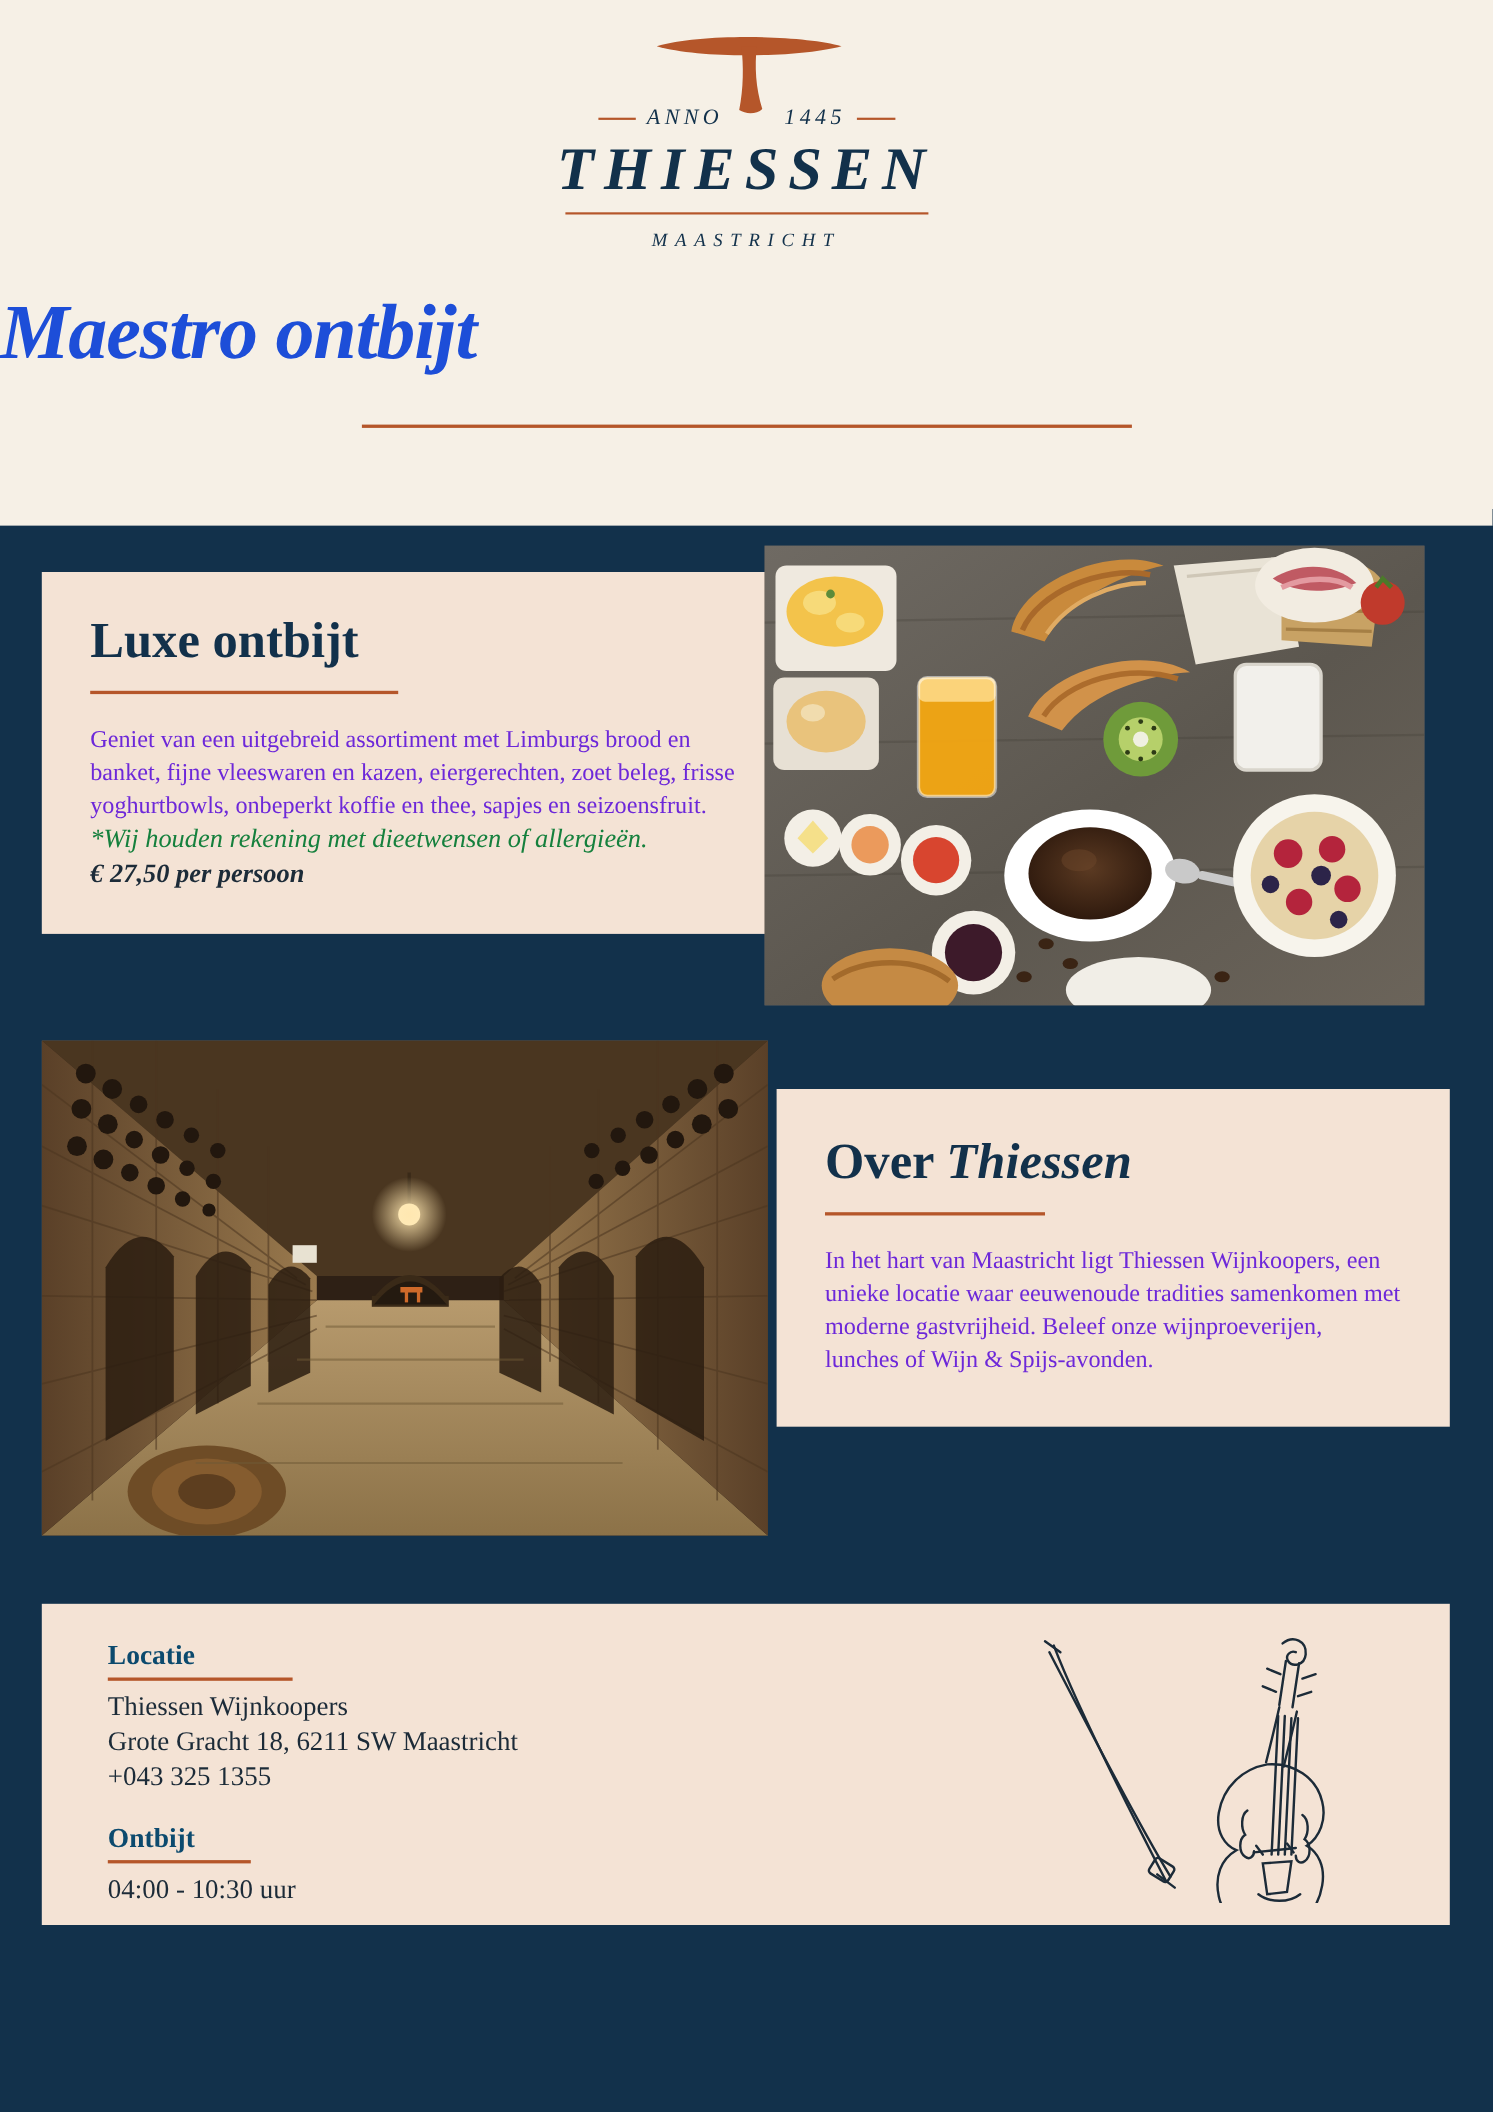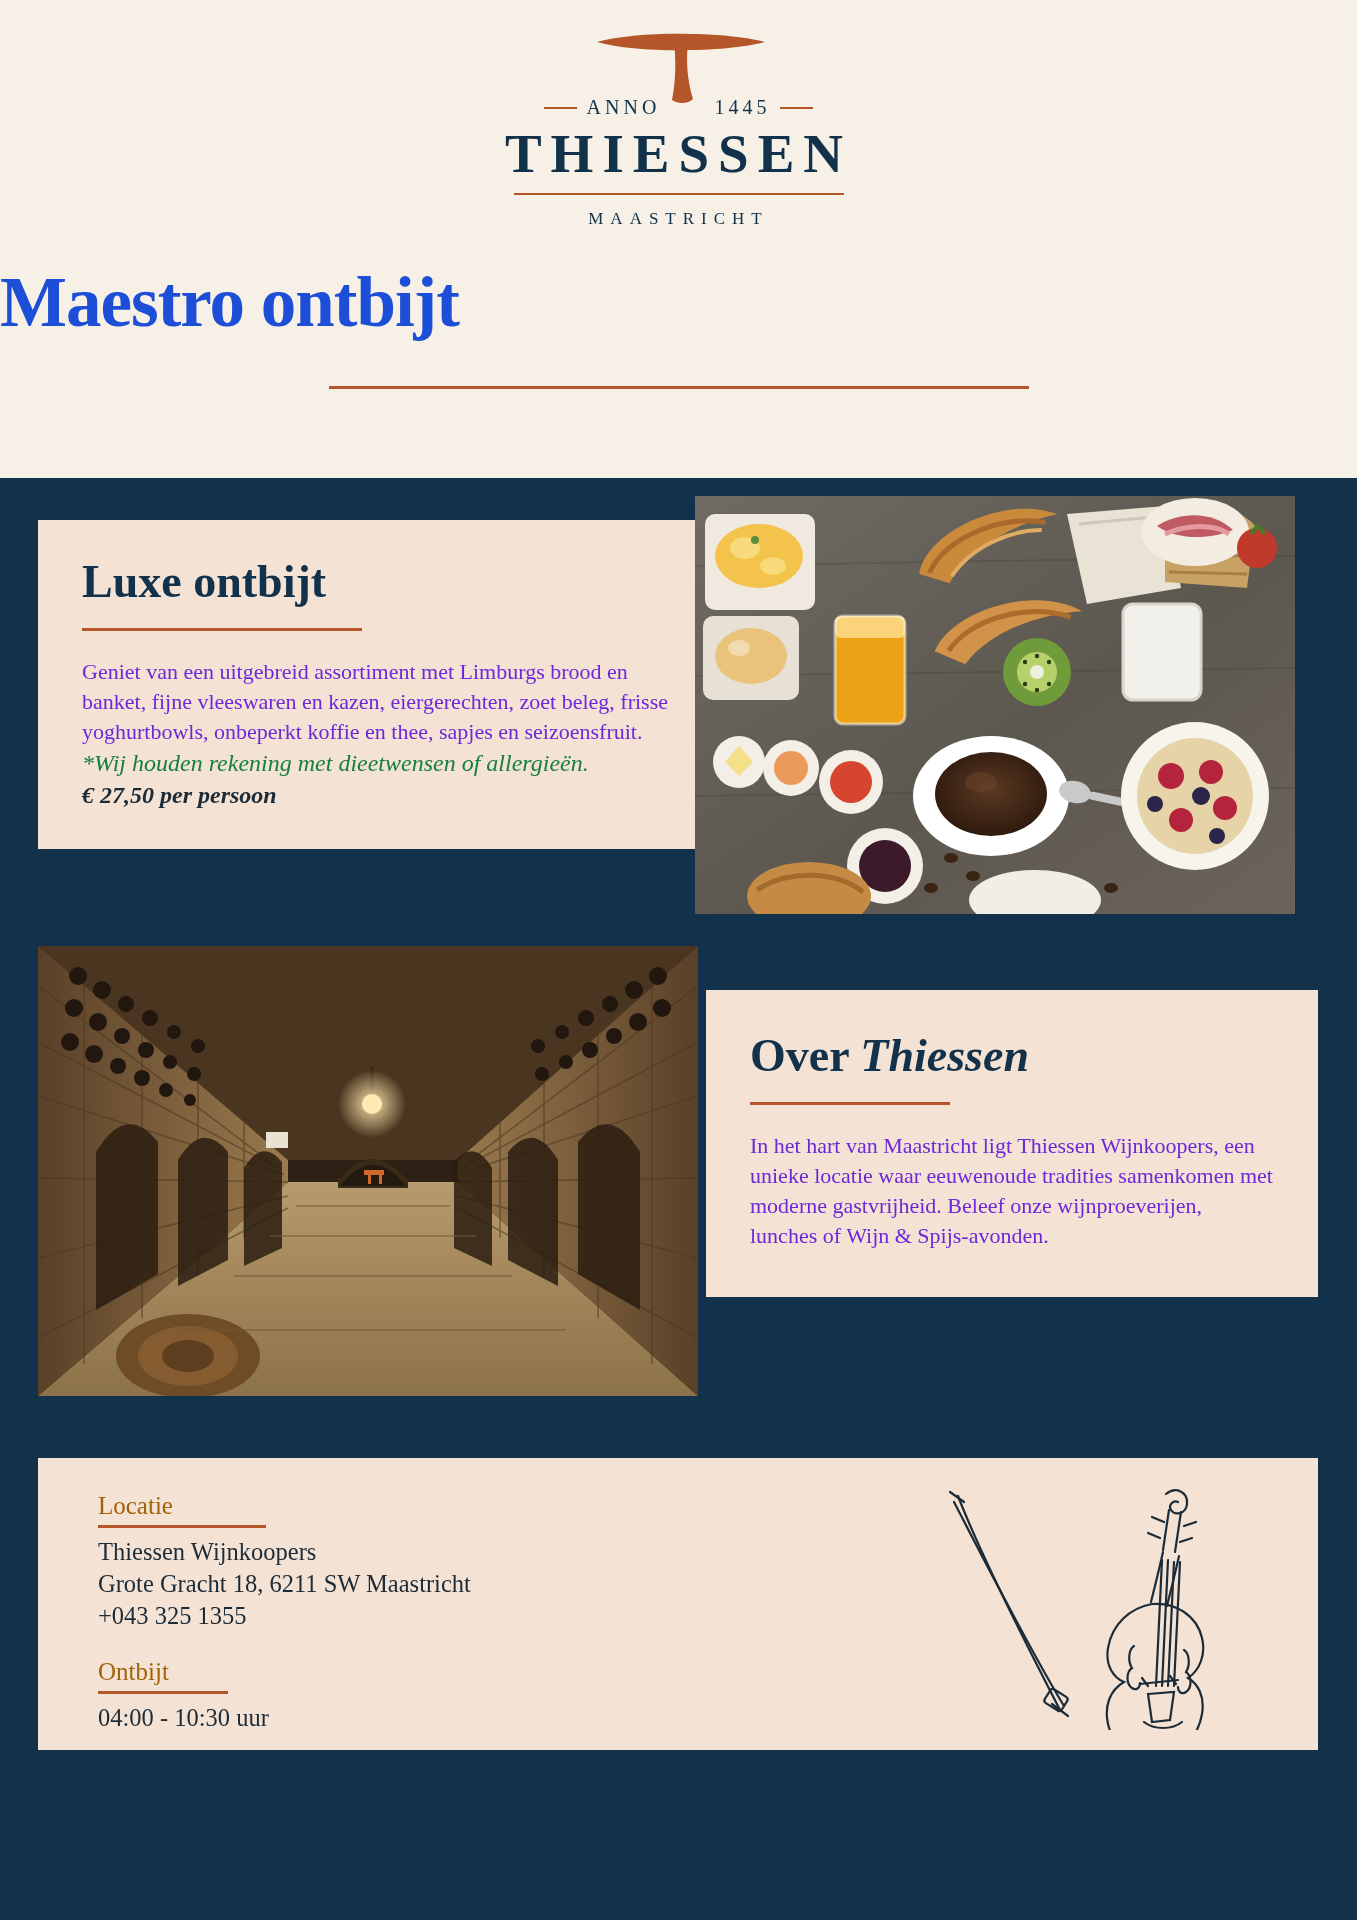--- a/index.html
+++ b/index.html
@@ -14,20 +14,21 @@
     overflow: hidden;
     position: relative;
   }
 
   
   .header {
     background: #f6f0e6;
     height: 478px;
     position: relative;
     box-sizing: border-box;
+    font-style: italic;
   }
   .logo-block {
     padding-top: 18px;
     text-align: center;
   }
   .logo-mark {
     position: relative;
     width: 270px;
     margin: 0 auto;
     height: 110px;
@@ -198,22 +199,22 @@
     left: 38px;
     top: 980px;
     width: 1280px;
     height: 292px;
     background: #f4e3d5;
     box-sizing: border-box;
     padding: 34px 60px;
   }
   .info-label {
     font-size: 25px;
-    font-weight: normal;
-    color: #a16207;
+    font-weight: bold;
+    color: #0c4a6e;
     margin: 0;
     font-family: "Liberation Serif", serif;
   }
   .info-rule {
     width: 168px;
     height: 2.5px;
     background: #b5562a;
     margin: 5px 0 8px 0;
   }
   .info-rule.w2 { width: 130px; }

